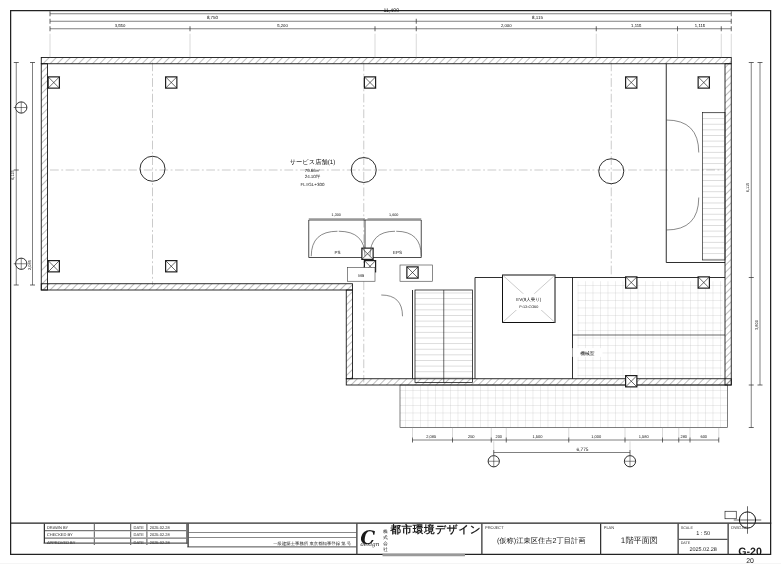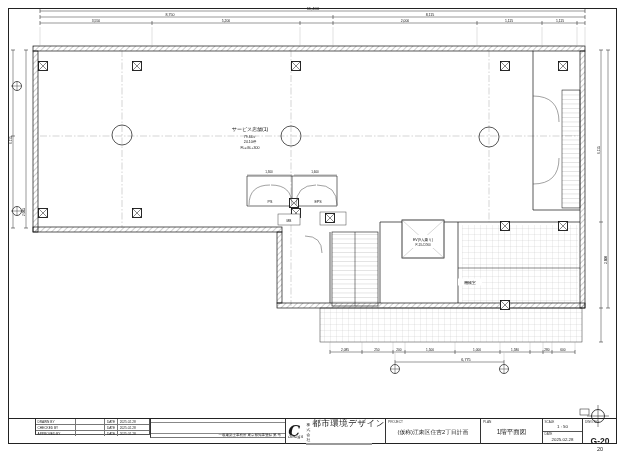--- a/index.html
+++ b/index.html
@@ -24,21 +24,21 @@
   .rev{width:135px;height:19px;border-bottom:0.5px solid #777;
        background:repeating-linear-gradient(to bottom,transparent 0,transparent 3.2px,#888 3.2px,#888 3.7px)}
   .reg{position:absolute;right:4px;bottom:0.5px;font-size:3.5px;color:#222;white-space:nowrap}
   .logo{width:100px;display:flex;align-items:center;justify-content:center;gap:4px}
   .mark{position:relative;width:24px;text-align:center}
   .logoc{font-family:"DejaVu Serif","Liberation Serif",serif;font-style:italic;font-size:15px;font-weight:bold;line-height:1}
   .logow{position:absolute;right:-1px;bottom:1px;font-family:"DejaVu Serif",serif;font-style:italic;font-size:4.5px}
   .comp{display:flex;flex-direction:column}
   .cline{display:flex;align-items:baseline;gap:2px}
   .pref{font-size:3.8px}
-  .cname{font-size:8.5px;font-weight:normal;letter-spacing:0.5px;white-space:nowrap}
+  .cname{font-size:8.5px;font-weight:bold;letter-spacing:0.5px;white-space:nowrap}
   .addr{height:1.6px;background:#999;width:66px;margin-top:1.6px}
   .field{display:flex;align-items:center;justify-content:center}
   .flabel{position:absolute;top:1px;left:2px;font-size:3.2px;color:#333}
   .fproject{width:95px}.fplan{width:62px}
   .fvalue{font-size:5.8px;white-space:nowrap;margin-top:3px}
   .fplan .fvalue{font-size:6.5px}
   .scaledate{width:40px;display:flex;flex-direction:column}
   .sdrow{flex:1;position:relative;display:flex;align-items:flex-end;justify-content:center;
          padding-bottom:1.5px;font-size:4.4px}
   .sdrow:first-child{border-bottom:0.5px solid #555}

